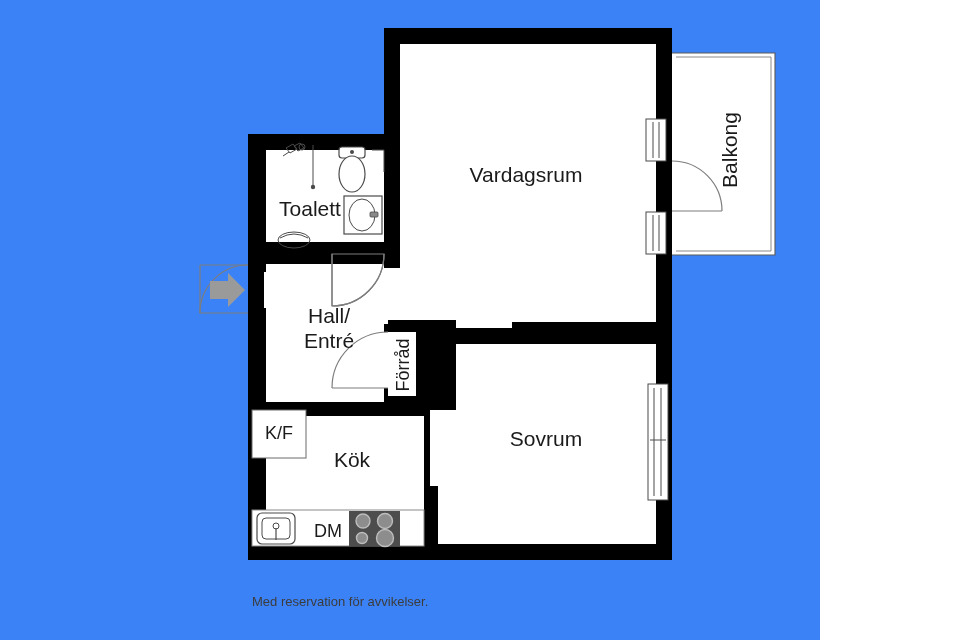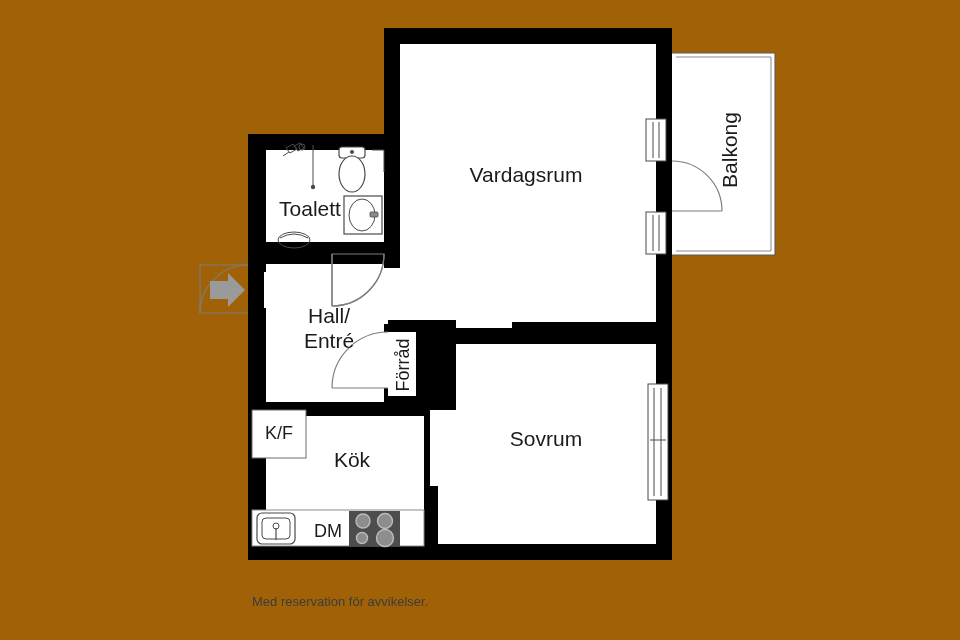--- a/index.html
+++ b/index.html
@@ -8,23 +8,23 @@
     background: #ffffff;
   }
   body {
     width: 960px;
     height: 640px;
     overflow: hidden;
     font-family: "Liberation Sans", sans-serif;
   }
   #plan-root {
     position: relative;
-    width: 960px;
+    width: 820px;
     height: 640px;
-    background: #a16207;
+    background: #3b82f6;
   }
   svg#floorplan {
     display: block;
     width: 960px;
     height: 640px;
   }
   .wall      { fill: #000000; }
   .room-fill { fill: #ffffff; }
   .thinline  { fill: none; stroke: #5a5a5a; stroke-width: 1.1; }
   .thinline2 { fill: none; stroke: #8a8a8a; stroke-width: 1; }

